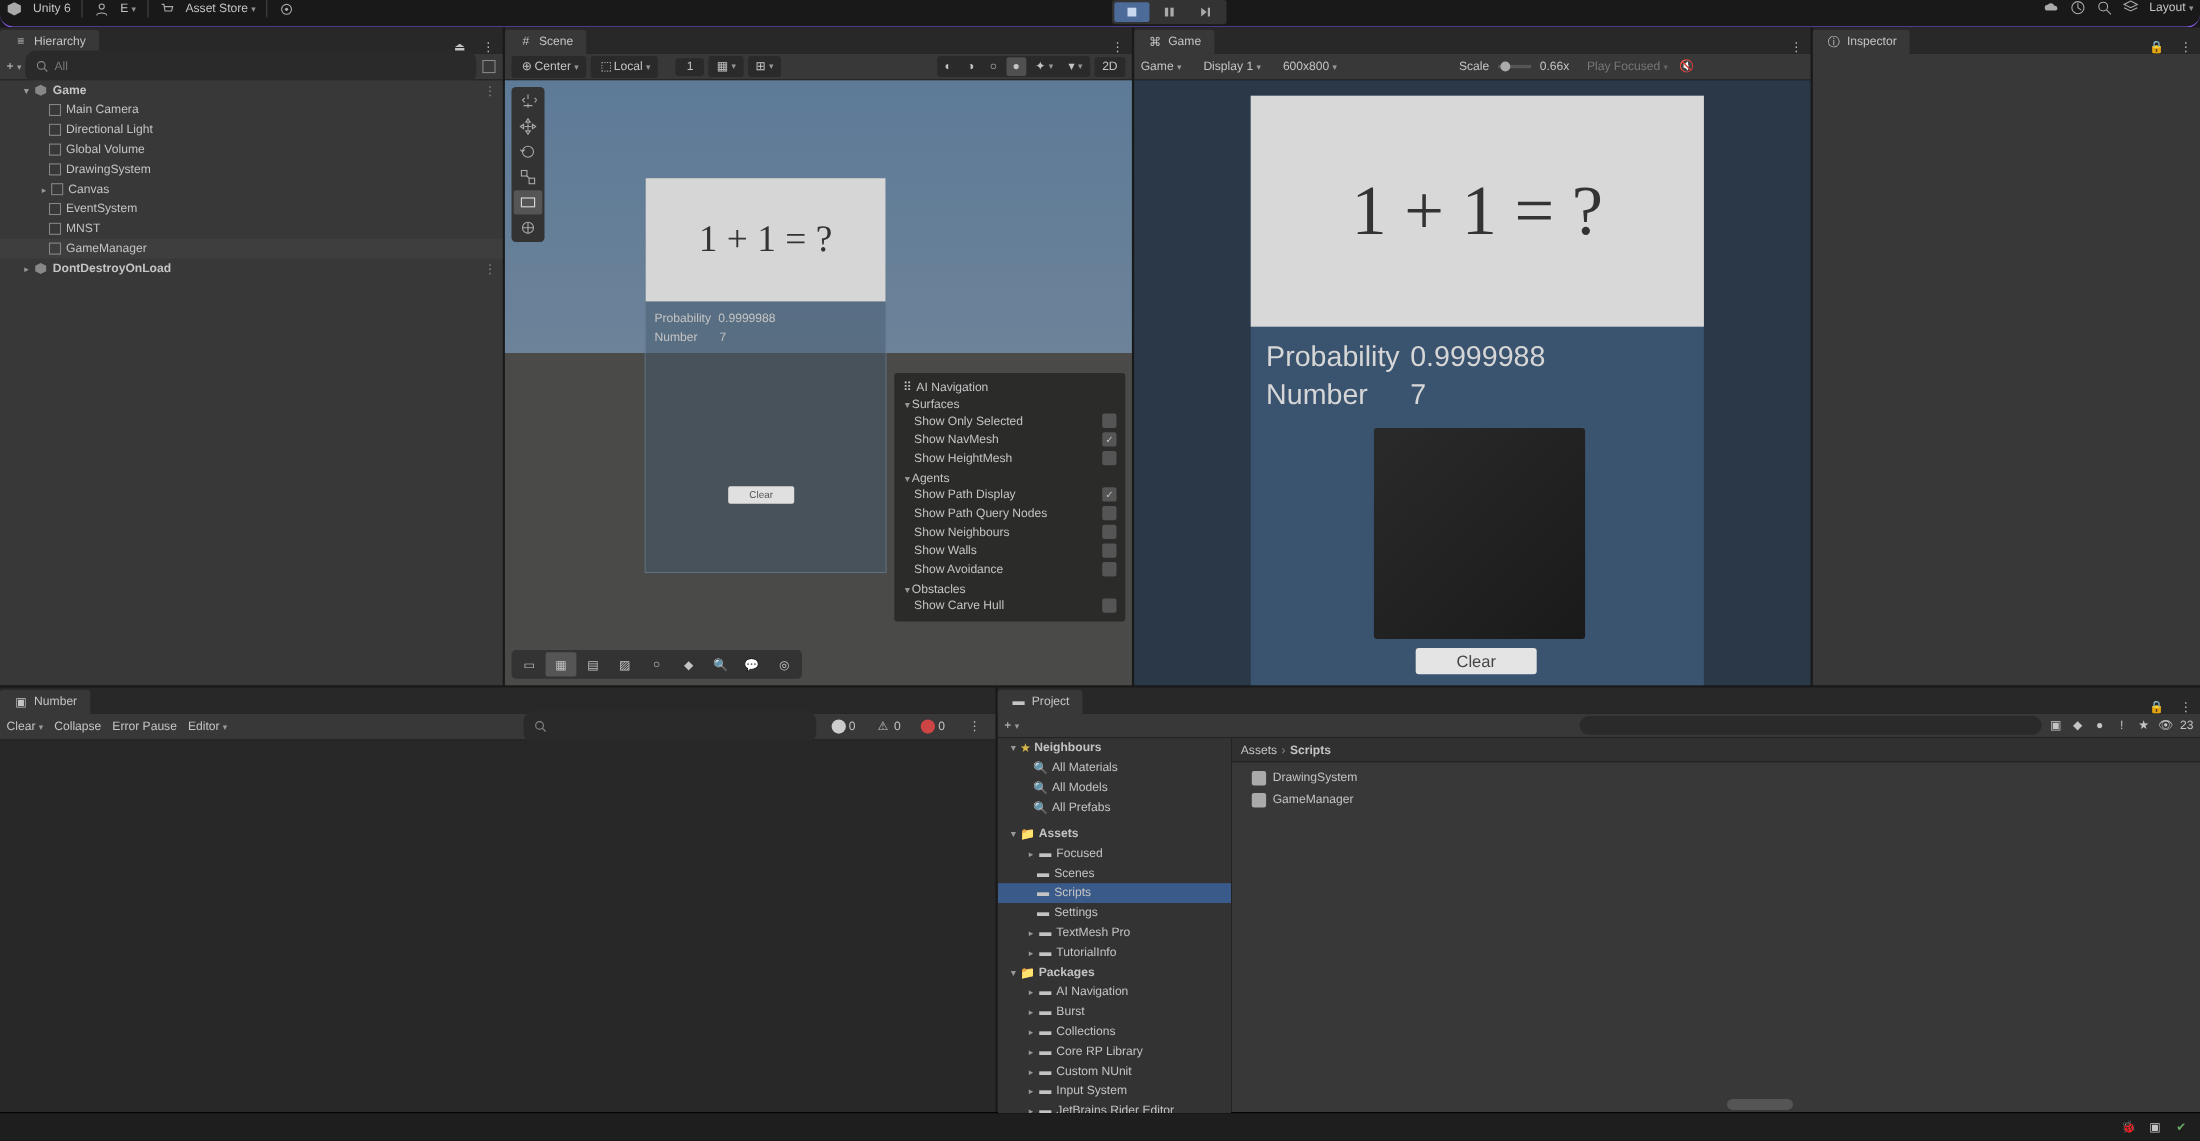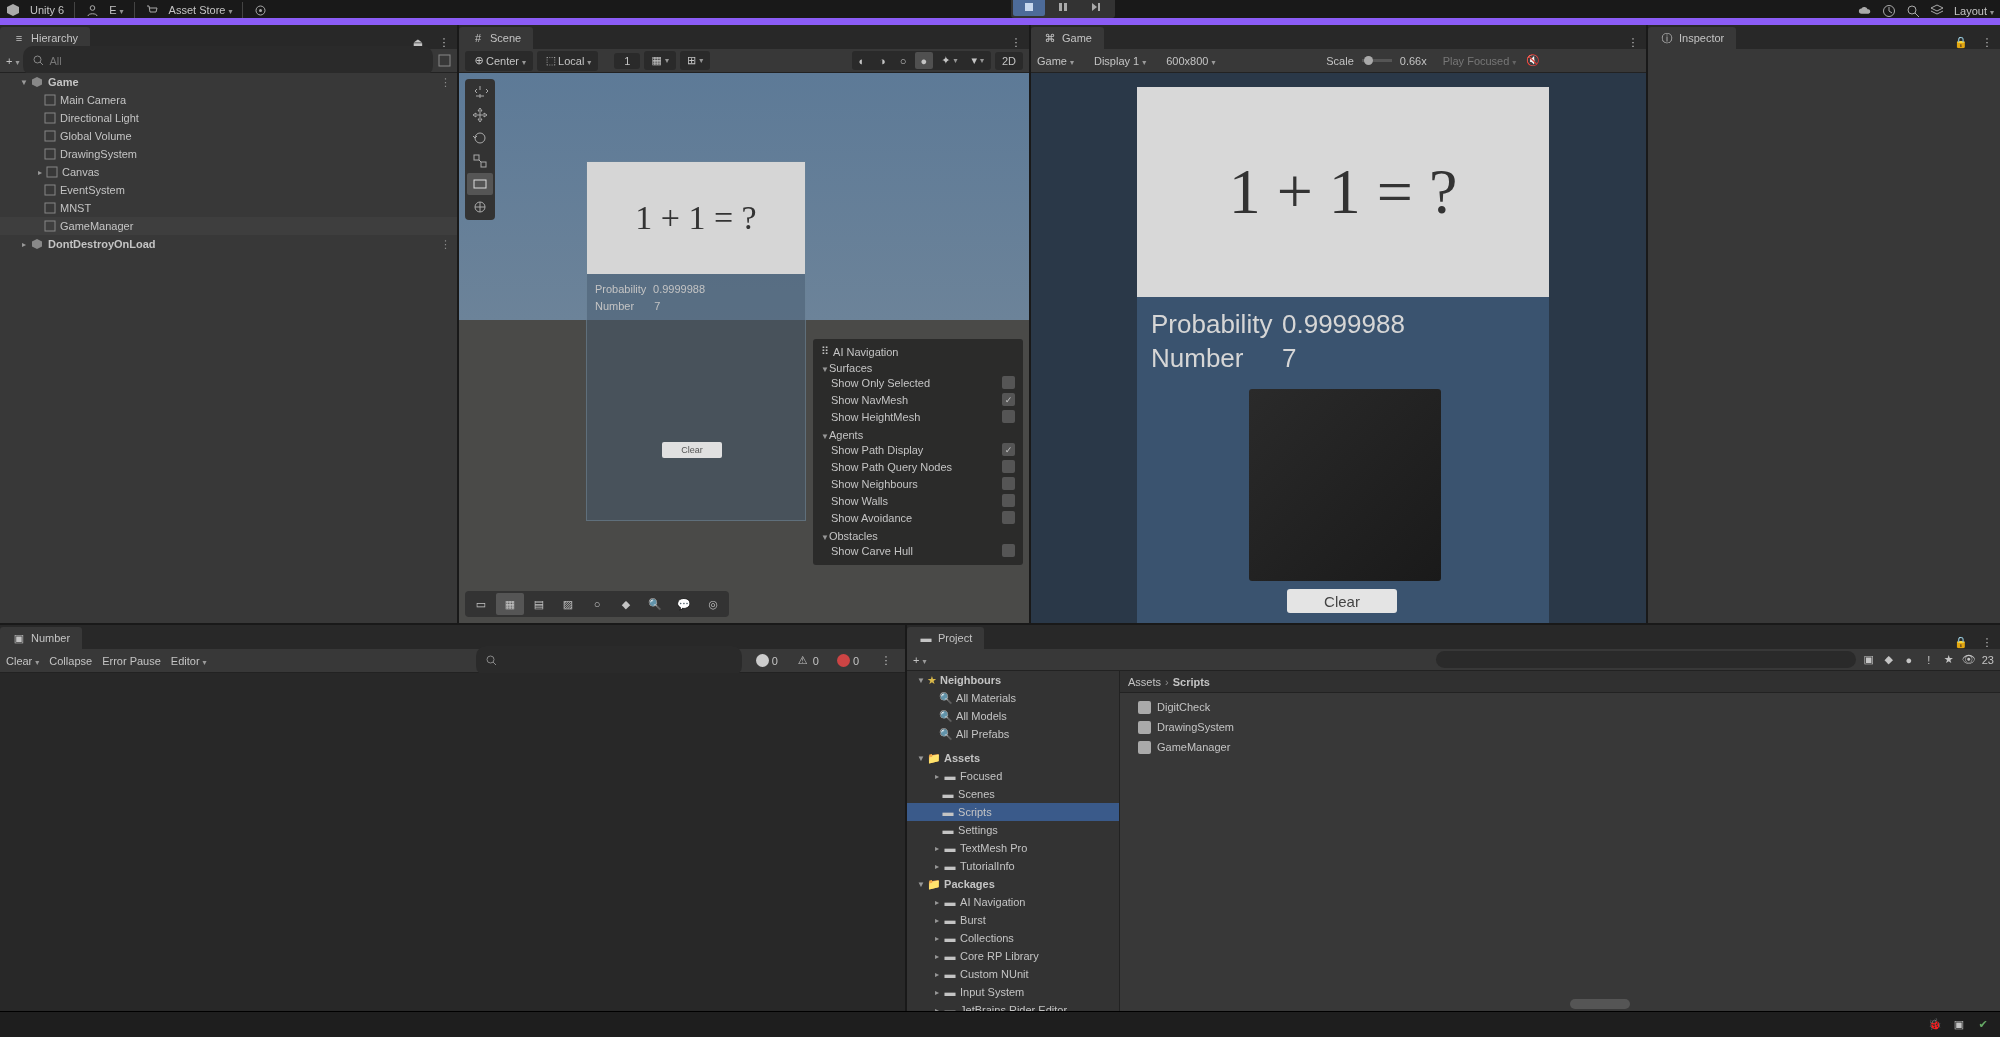--- a/index.html
+++ b/index.html
@@ -1,17 +1,17 @@
 <!DOCTYPE html>
 <html><head>
 <meta charset="utf-8">
 <style>
 * { margin: 0; padding: 0; box-sizing: border-box; font-family: -apple-system, "Segoe UI", Arial, sans-serif; font-size: 11px; color: #c4c4c4; user-select: none; }
 body { background: #191919; width: 2000px; height: 1037px; overflow: hidden; display: flex; flex-direction: column; }
-.topbar { height: 25px; background: #191919; display: flex; align-items: flex-end; padding: 0 6px; border-bottom: 7px solid #8b5cf6; }
+.topbar { height: 25px; background: #191919; display: flex; align-items: flex-start; padding: 0 6px; border-bottom: 1px solid #8b5cf6; border-radius: 12px; }
 .topbar .left, .topbar .right { display: flex; align-items: center; gap: 10px; }
 .topbar .center { flex:1; display:flex; justify-content:center; }
 .playbar { display:flex; gap:2px; background:#333; border-radius:3px; padding:2px;}
 .playbar .btn { width:32px; height:18px; display:flex; align-items:center; justify-content:center; border-radius:2px;}
 .playbar .btn.active { background:#4d6b99; }
 .ico { width:14px; height:14px; display:inline-flex; align-items:center; justify-content:center; }
 .drop::after{content:"▾"; font-size:8px; margin-left:3px; opacity:.7;}
 .sep { width:1px; height:16px; background:#444; }
 .main { flex:1; display:flex; min-height:0;}
 .col { display:flex; flex-direction:column; min-width:0;}
@@ -567,24 +567,20 @@
       </div>
       <div class="proj-content">
         <div class="proj-bread">
           <span>Assets</span>
           <span style="margin:0 4px;opacity:.6">›</span>
           <b>Scripts</b>
         </div>
         <div class="proj-list" style="position:relative;">
           <div class="file">
               <span class="fileico"></span>
-              <span>DigitCheck</span>
-            </div>
-          <div class="file">
-              <span class="fileico"></span>
               <span>DrawingSystem</span>
             </div>
           <div class="file">
               <span class="fileico"></span>
               <span>GameManager</span>
             </div>
           <div class="scroll-thumb"></div>
         </div>
       </div>
     </div>

